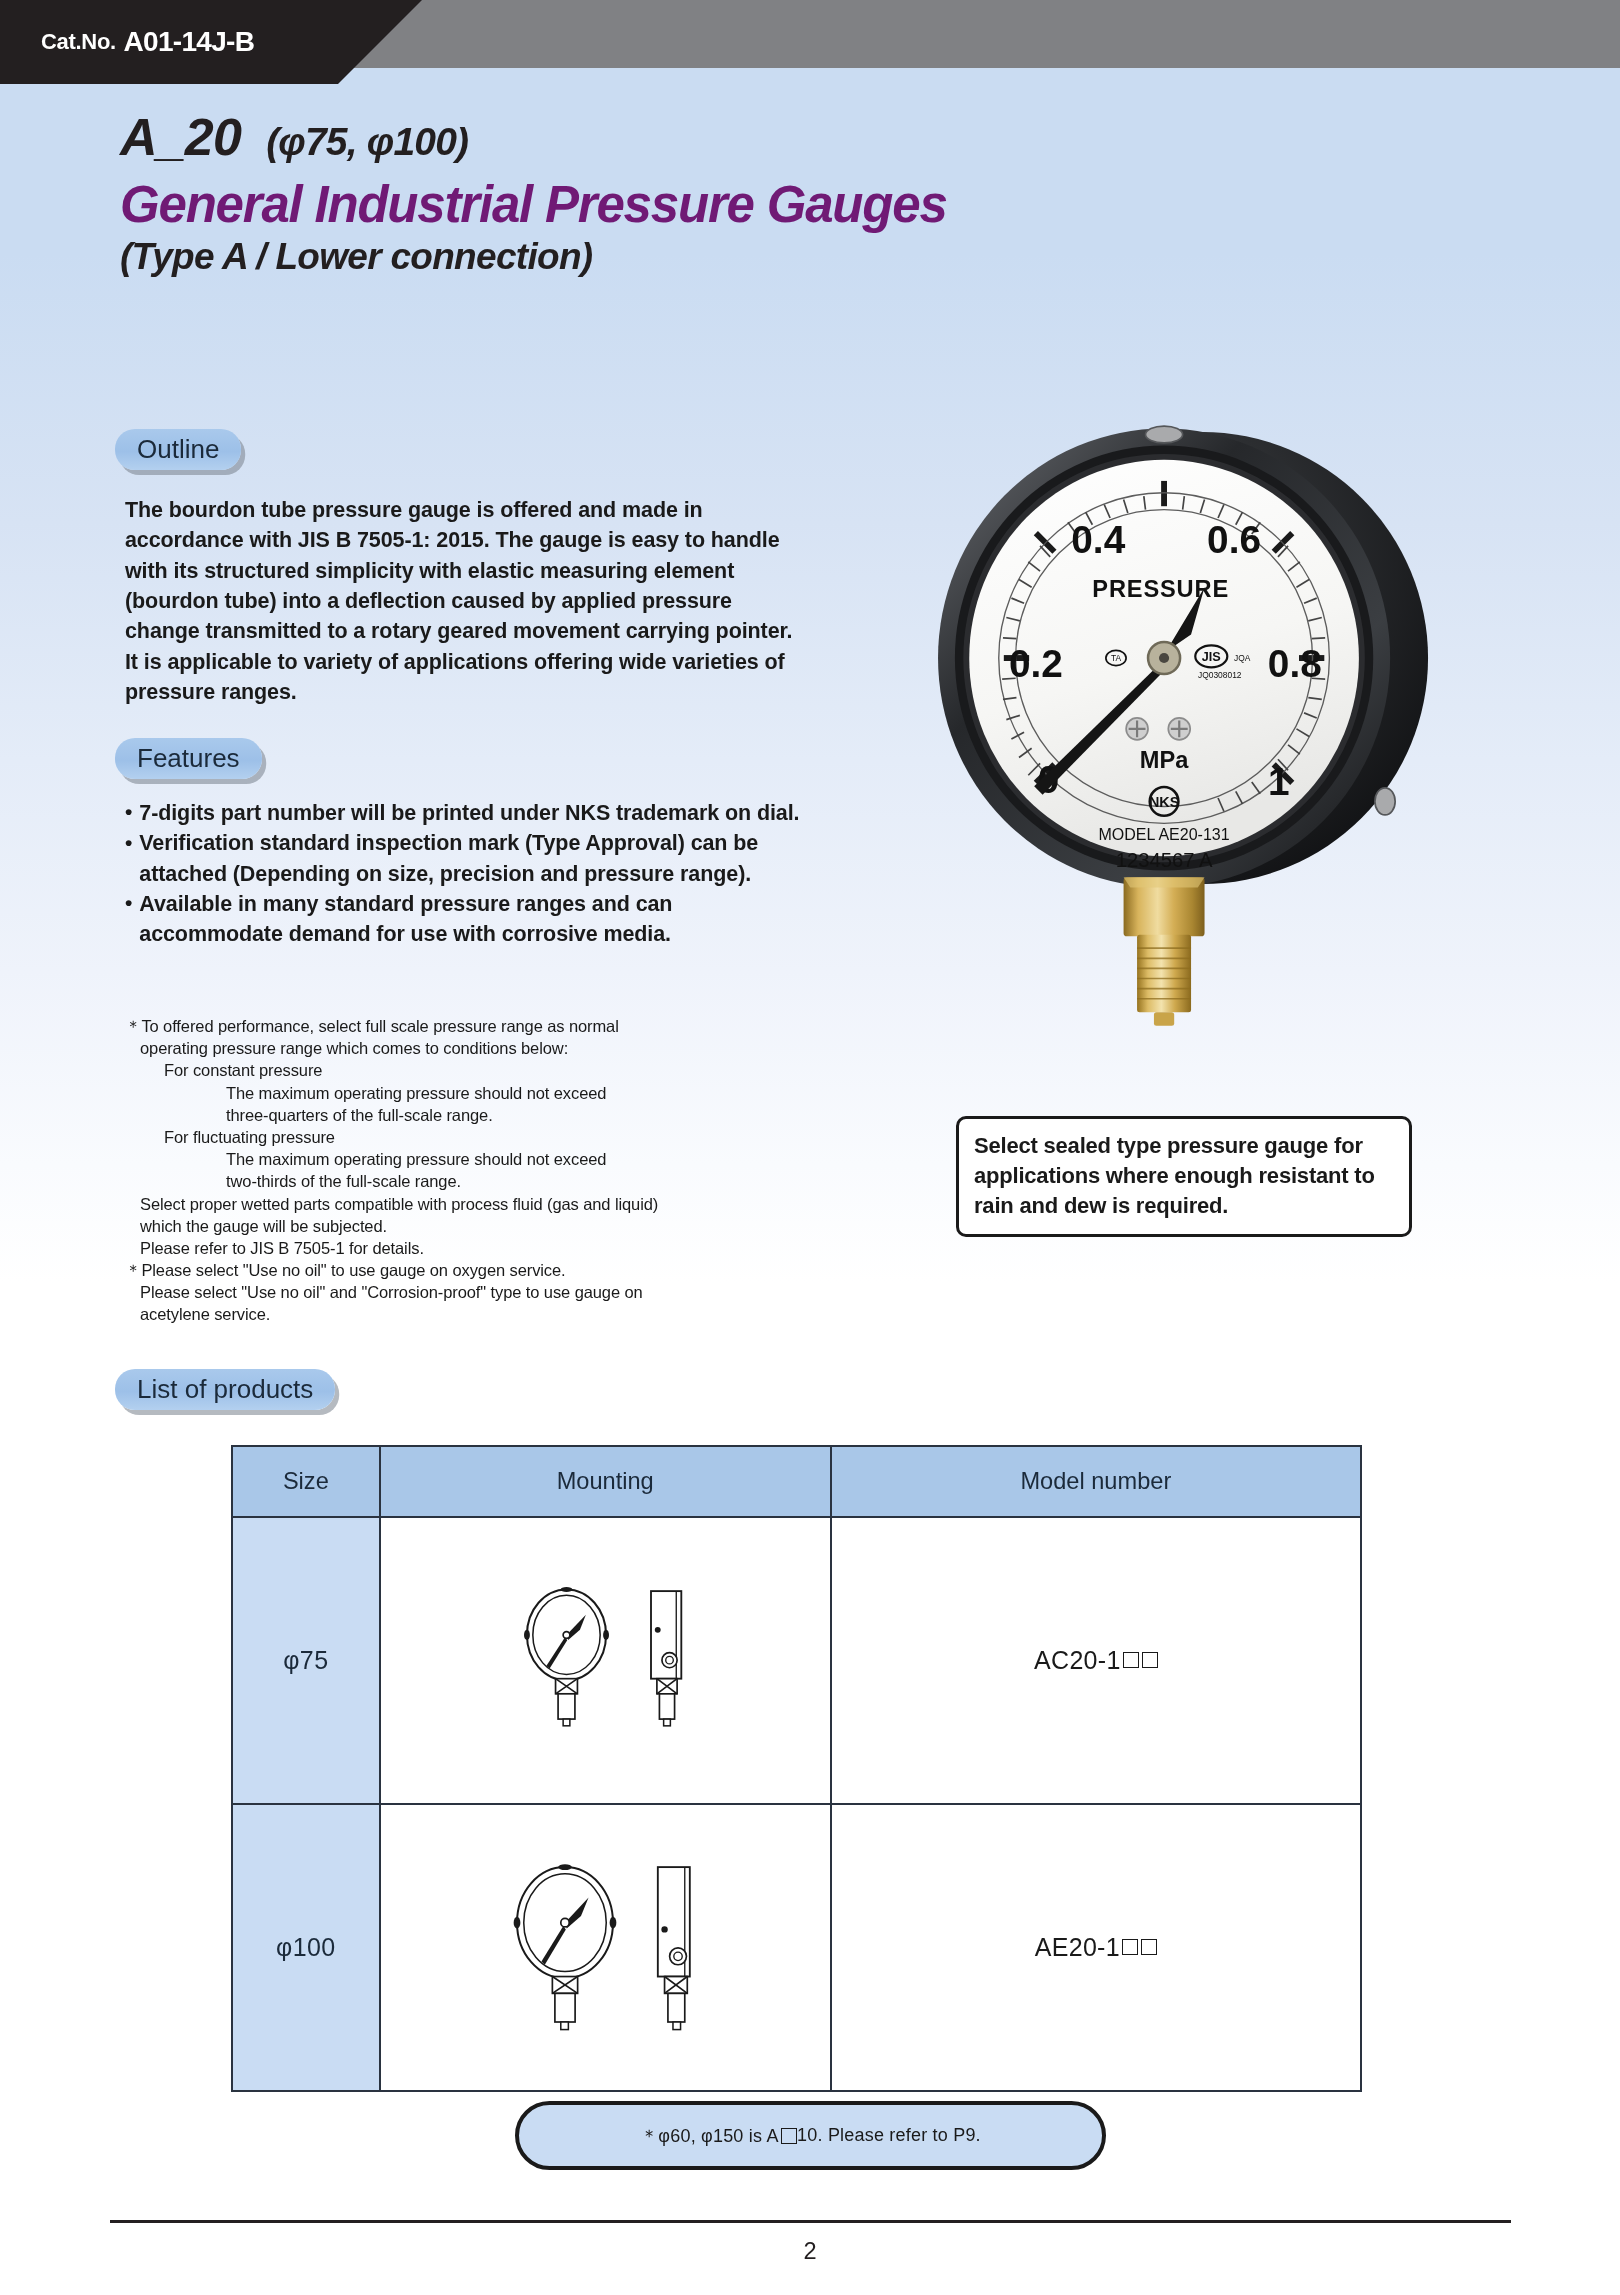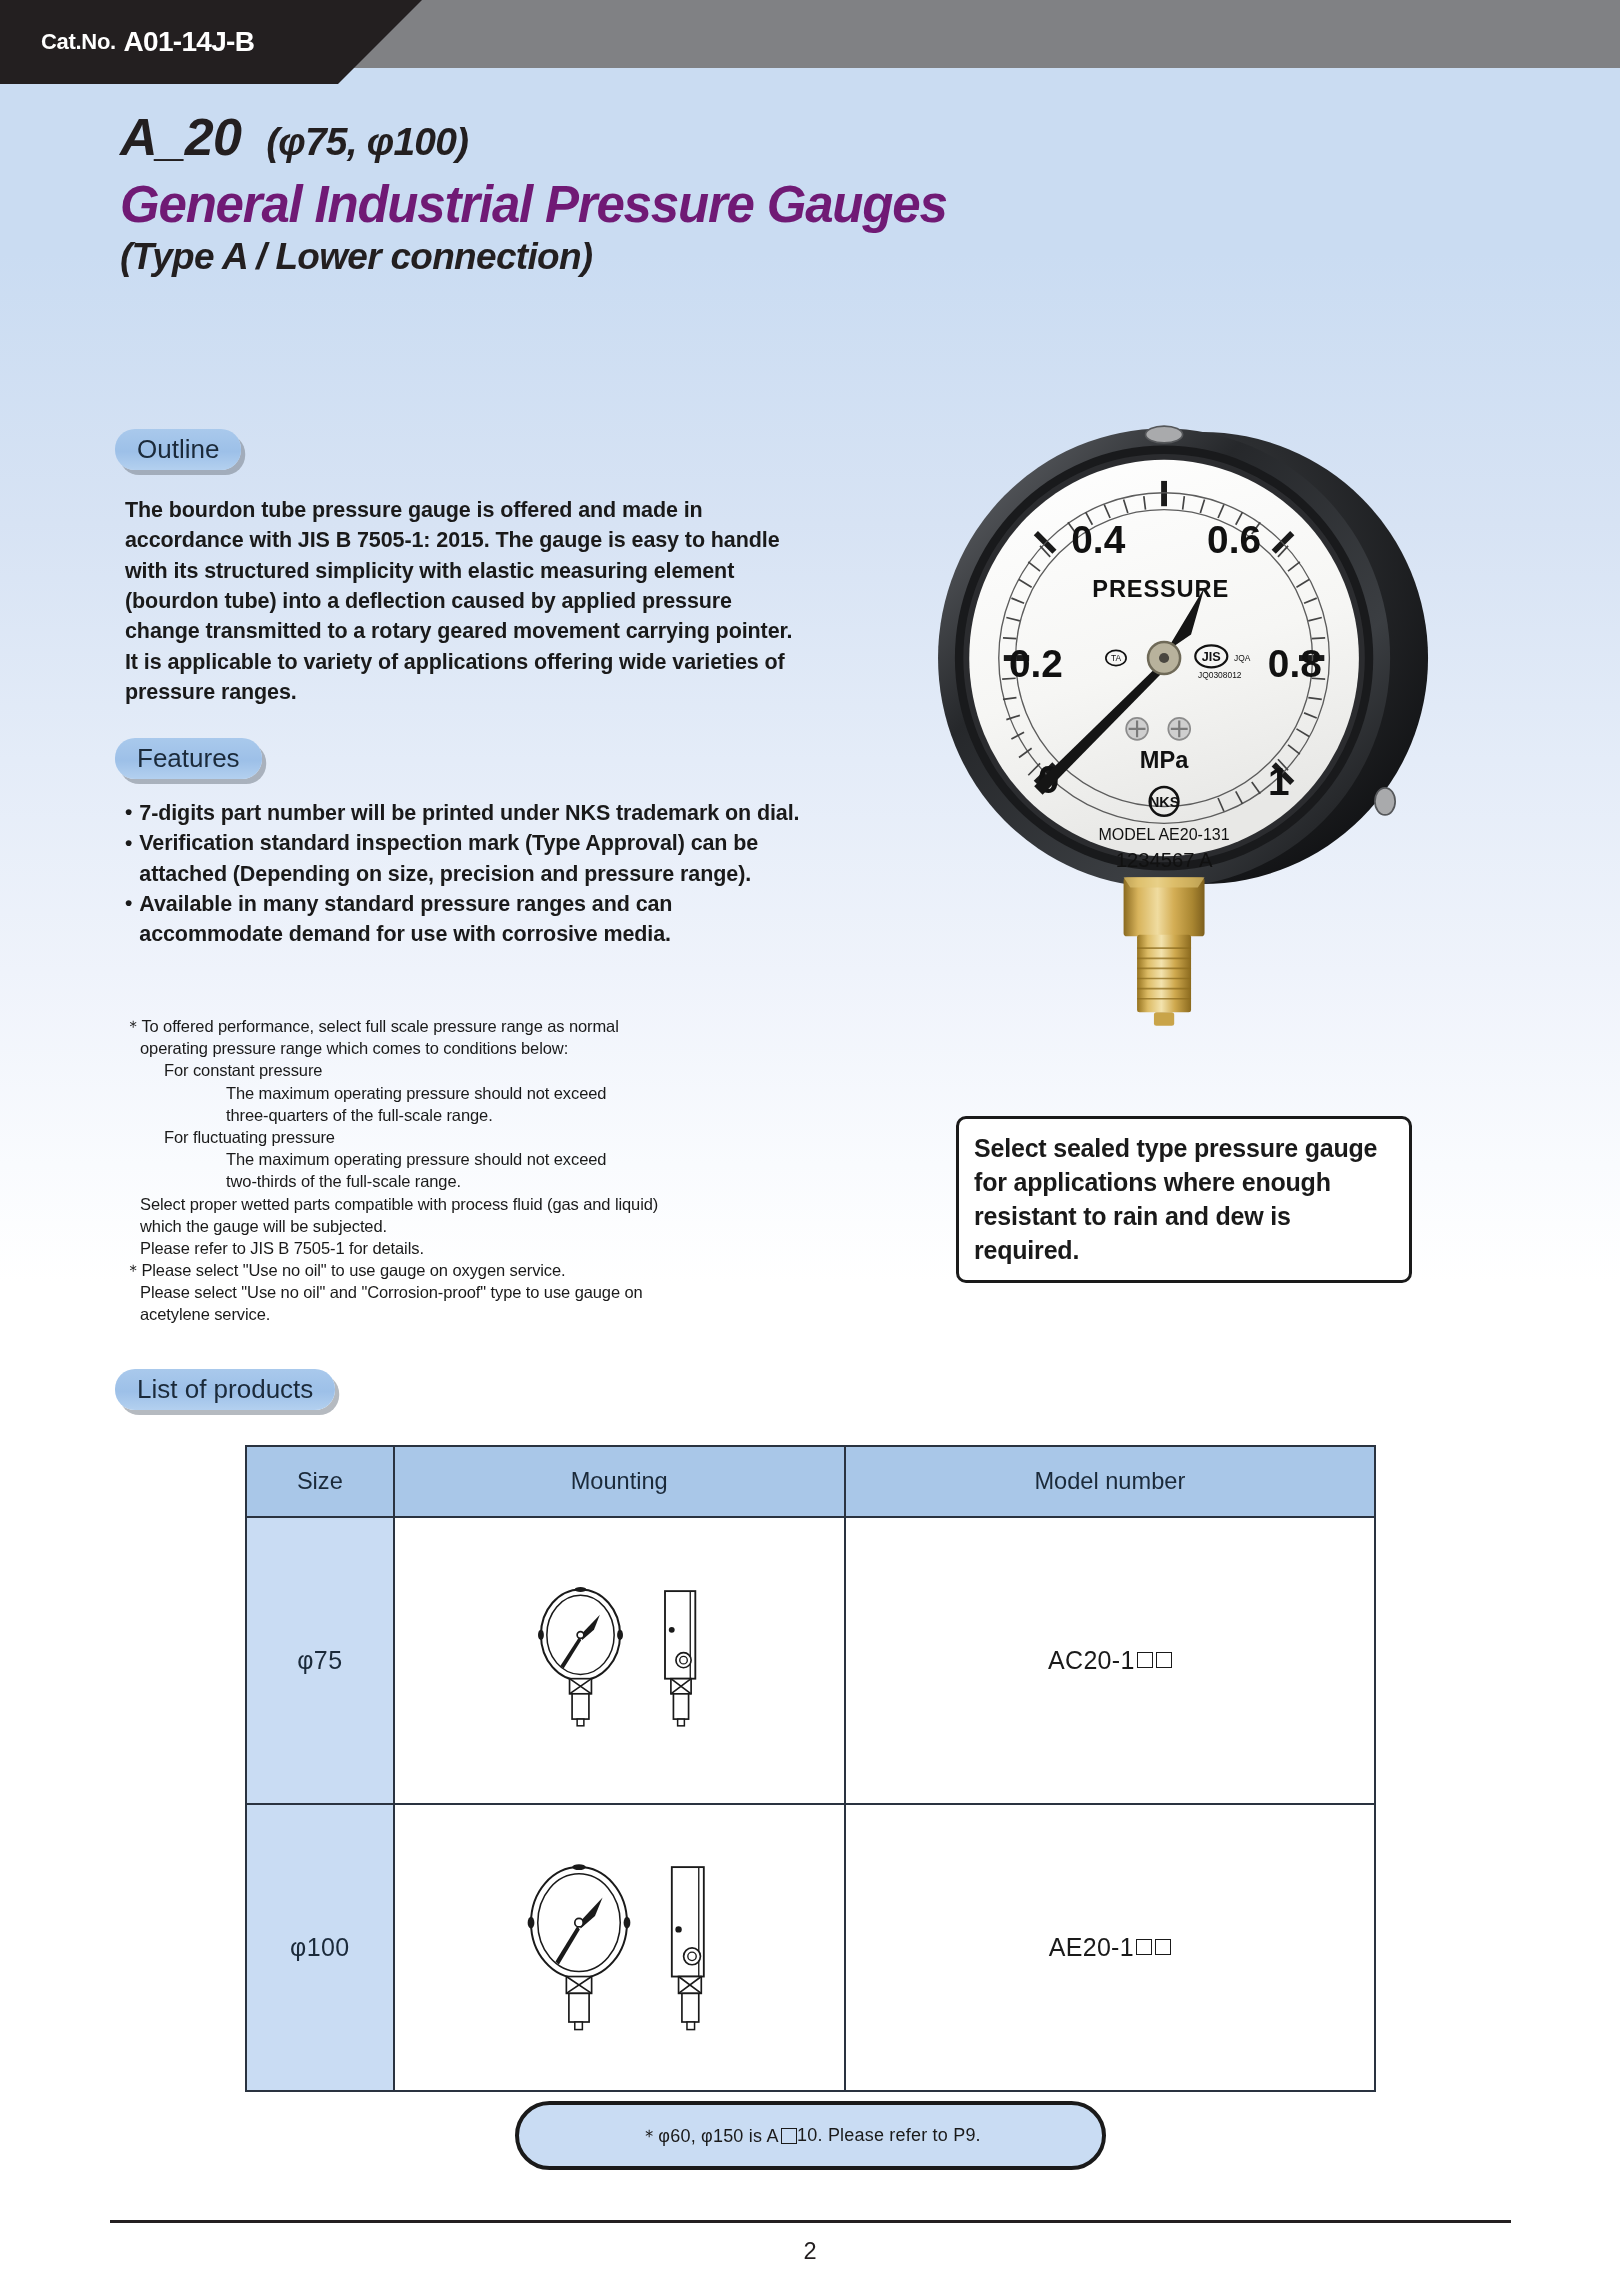--- a/index.html
+++ b/index.html
@@ -187,32 +187,32 @@
   
   .callout-right {
     position: absolute;
     top: 1116px;
     left: 956px;
     width: 456px;
     padding: 11.8px 13.5px 13.5px 15px;
     border: 3px solid #1a1a1a;
     border-radius: 10px;
     background: #ffffff;
-    font-size: 25px;
+    font-size: 22px;
     font-weight: bold;
     line-height: 1.36;
     color: #1a1a1a;
     letter-spacing: -0.2px;
   }
 
   
   .products-table {
     position: absolute;
     top: 1445px;
-    left: 245px;
+    left: 231px;
     width: 1131px;
     border-collapse: collapse;
   }
   .products-table th,
   .products-table td {
     border: 2.1px solid #2a3340;
     text-align: center;
     vertical-align: middle;
   }
   .products-table th {

